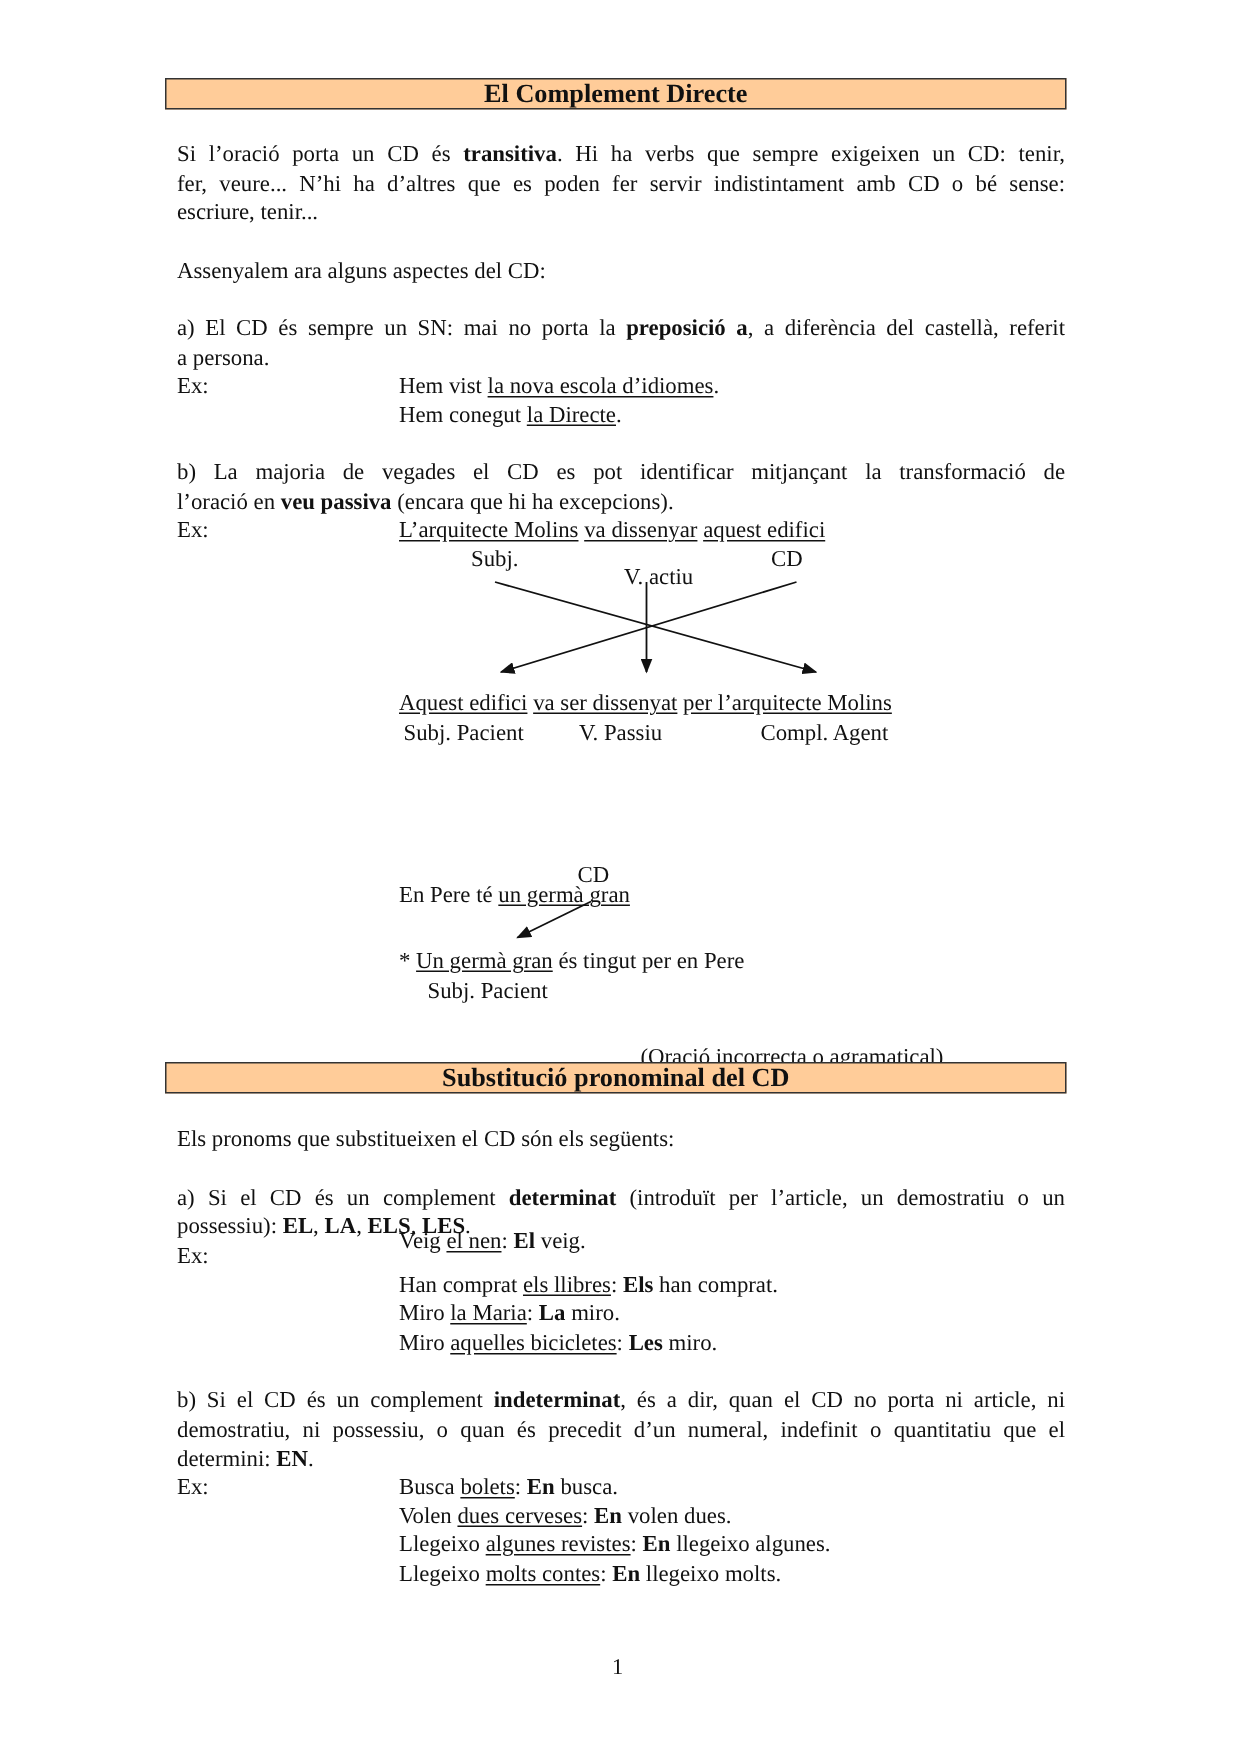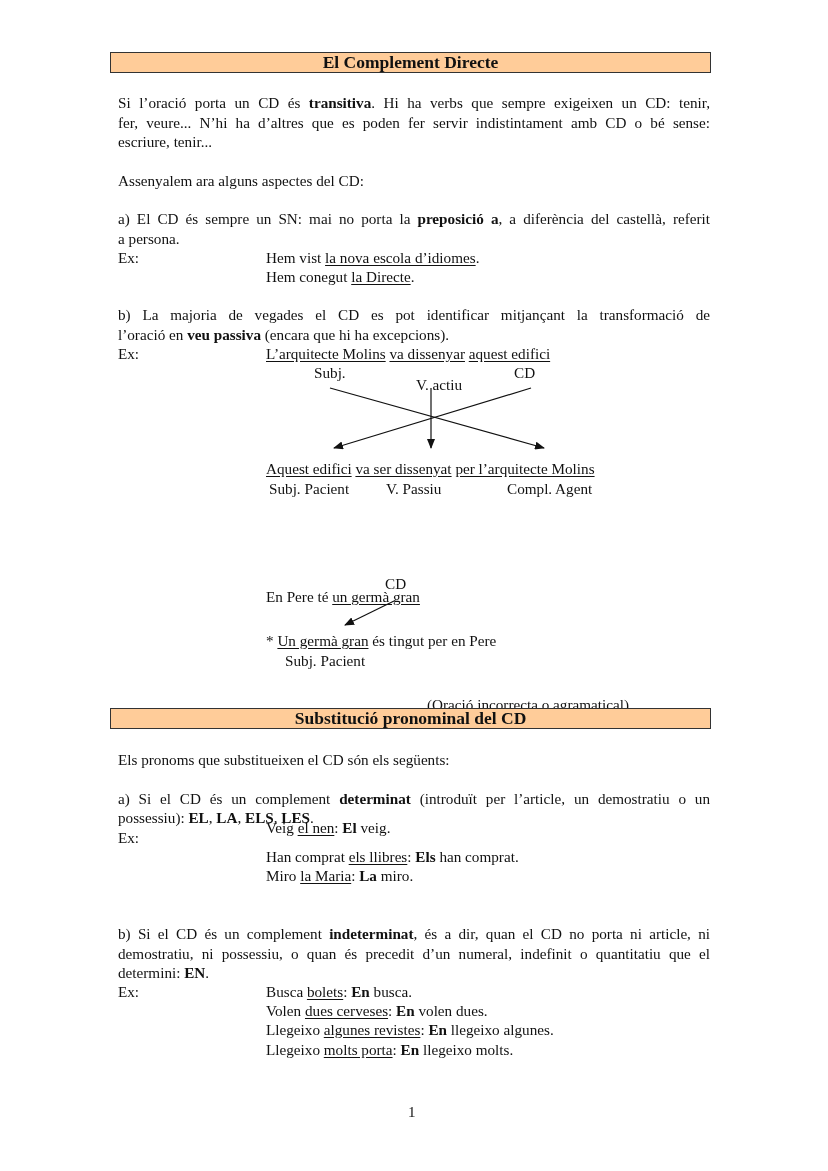--- a/index.html
+++ b/index.html
@@ -70,24 +70,25 @@
   <div class="hbox" style="top:708px;">Substitució pronominal del CD</div>
 
   <div class="line" style="top:750px;">Els pronoms que substitueixen el CD són els següents:</div>
 
   <div class="just" style="top:789px;"><span>a) Si el CD és un complement </span><b>determinat</b><span> (introduït per l’article, un demostratiu o un</span></div>
   <div class="line" style="top:808px;"><span>possessiu): </span><b>EL</b><span>, </span><b>LA</b><span>, </span><b>ELS</b><span>, </span><b>LES</b><span>.</span></div>
   <div class="ex" style="top:828px;">Ex:</div>
   <div class="exr" style="top:788px;margin-top:30px;"><span>Veig </span><u>el nen</u><span>: </span><b>El</b><span> veig.</span></div>
   <div class="exr" style="top:847px;"><span>Han comprat </span><u>els llibres</u><span>: </span><b>Els</b><span> han comprat.</span></div>
   <div class="exr" style="top:866px;"><span>Miro </span><u>la Maria</u><span>: </span><b>La</b><span> miro.</span></div>
+  <div class="exr" style="top:886px;"><span>Miro </span><u>aquelles bicicletes</u><span>: </span><b>Les</b><span> miro.</span></div>
 
   <div class="just" style="top:944px;">demostratiu, ni possessiu, o quan és precedit d’un numeral, indefinit o quantitatiu que el</div>
   <div class="just" style="top:924px;"><span>b) Si el CD és un complement </span><b>indeterminat</b><span>, és a dir, quan el CD no porta ni article, ni</span></div>
   <div class="line" style="top:963px;"><span>determini: </span><b>EN</b><span>.</span></div>
   <div class="ex" style="top:982px;">Ex:</div>
   <div class="exr" style="top:982px;"><span>Busca </span><u>bolets</u><span>: </span><b>En</b><span> busca.</span></div>
   <div class="exr" style="top:1001px;"><span>Volen </span><u>dues cerveses</u><span>: </span><b>En</b><span> volen dues.</span></div>
   <div class="exr" style="top:1020px;"><span>Llegeixo </span><u>algunes revistes</u><span>: </span><b>En</b><span> llegeixo algunes.</span></div>
-  <div class="exr" style="top:1040px;"><span>Llegeixo </span><u>molts porta</u><span>: </span><b>En</b><span> llegeixo molts.</span></div>
+  <div class="exr" style="top:1040px;"><span>Llegeixo </span><u>molts contes</u><span>: </span><b>En</b><span> llegeixo molts.</span></div>
 
   <div class="pnum">1</div>
 </div>
 
 </body></html>

